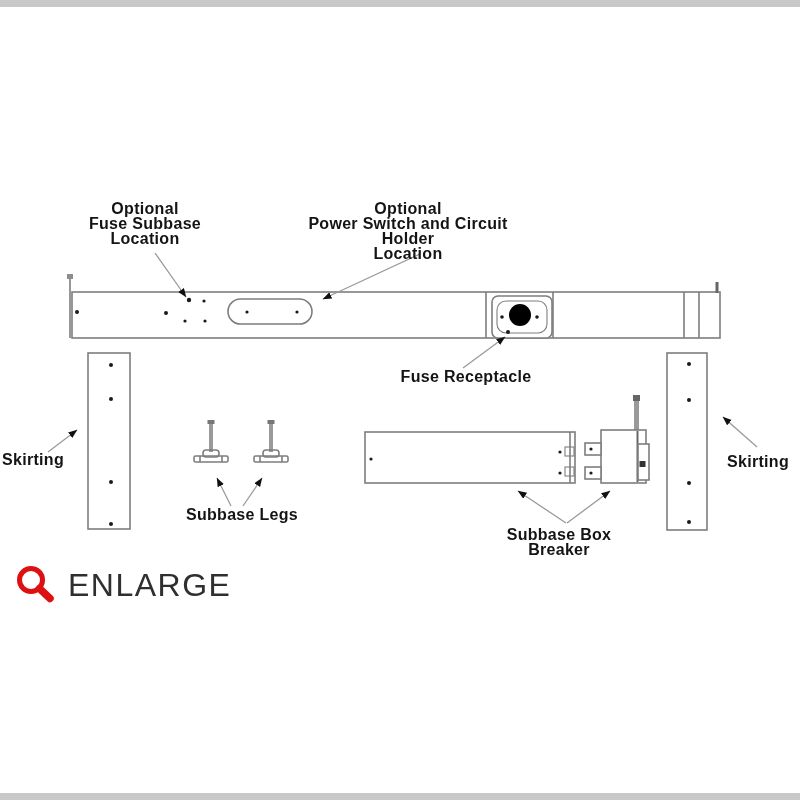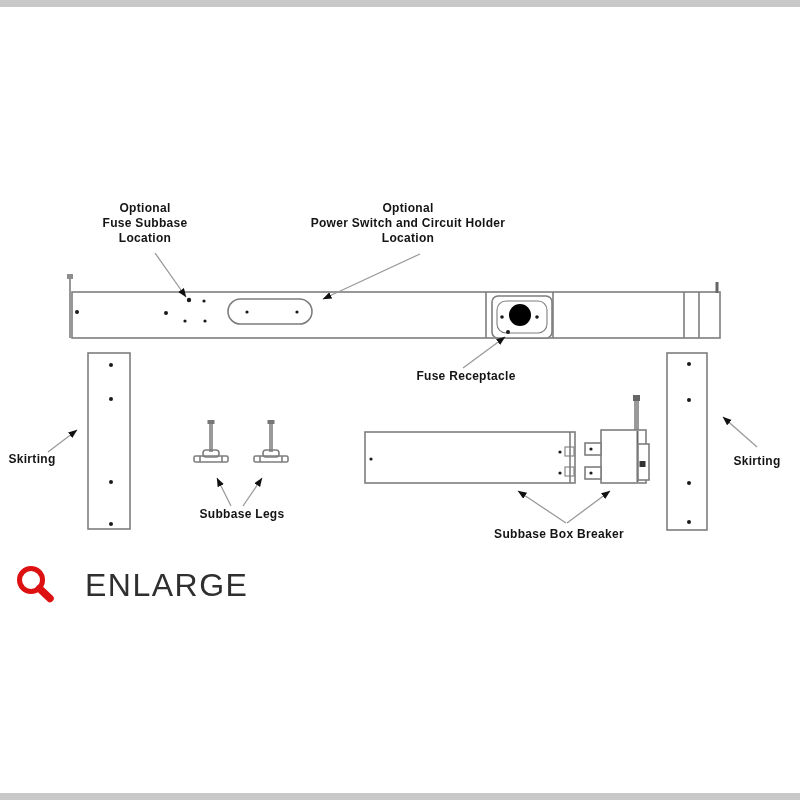--- a/index.html
+++ b/index.html
@@ -10,25 +10,25 @@
   .edge-bar.bottom{bottom:0;}
   svg.artwork{position:absolute;left:0;top:0;}
   
   .ol{stroke:var(--outline,#7e7e7e);fill:none;stroke-width:1.6;}
   .olf{stroke:var(--outline,#7e7e7e);fill:#fff;stroke-width:1.6;}
   .olt{stroke:var(--outline,#7e7e7e);fill:none;stroke-width:1.1;}
   .dot{fill:var(--dot,#1a1a1a);}
   .lead{stroke:var(--lead,#9a9a9a);stroke-width:1.3;fill:none;}
   #ah path{fill:var(--arrow,#111);}
   
-  .callout{position:absolute;font-weight:bold;font-size:12px;line-height:15px;
+  .callout{position:absolute;font-weight:bold;font-size:16px;line-height:15px;
            letter-spacing:.3px;color:var(--label,#141414);text-align:center;}
   
   .enlarge{position:absolute;left:13px;top:563px;display:flex;align-items:center;
-           gap:28px;cursor:pointer;}
+           gap:11px;cursor:pointer;}
   .enlarge-text{font-size:32px;letter-spacing:1.5px;color:var(--enlarge-text,#2f2f2f);}
   .mag{stroke:var(--red,#dd1111);fill:none;}
 </style>
 </head>
 <body>
 
 <div class="stage">
 
   <div class="edge-bar top"></div>
   <div class="edge-bar bottom"></div>

